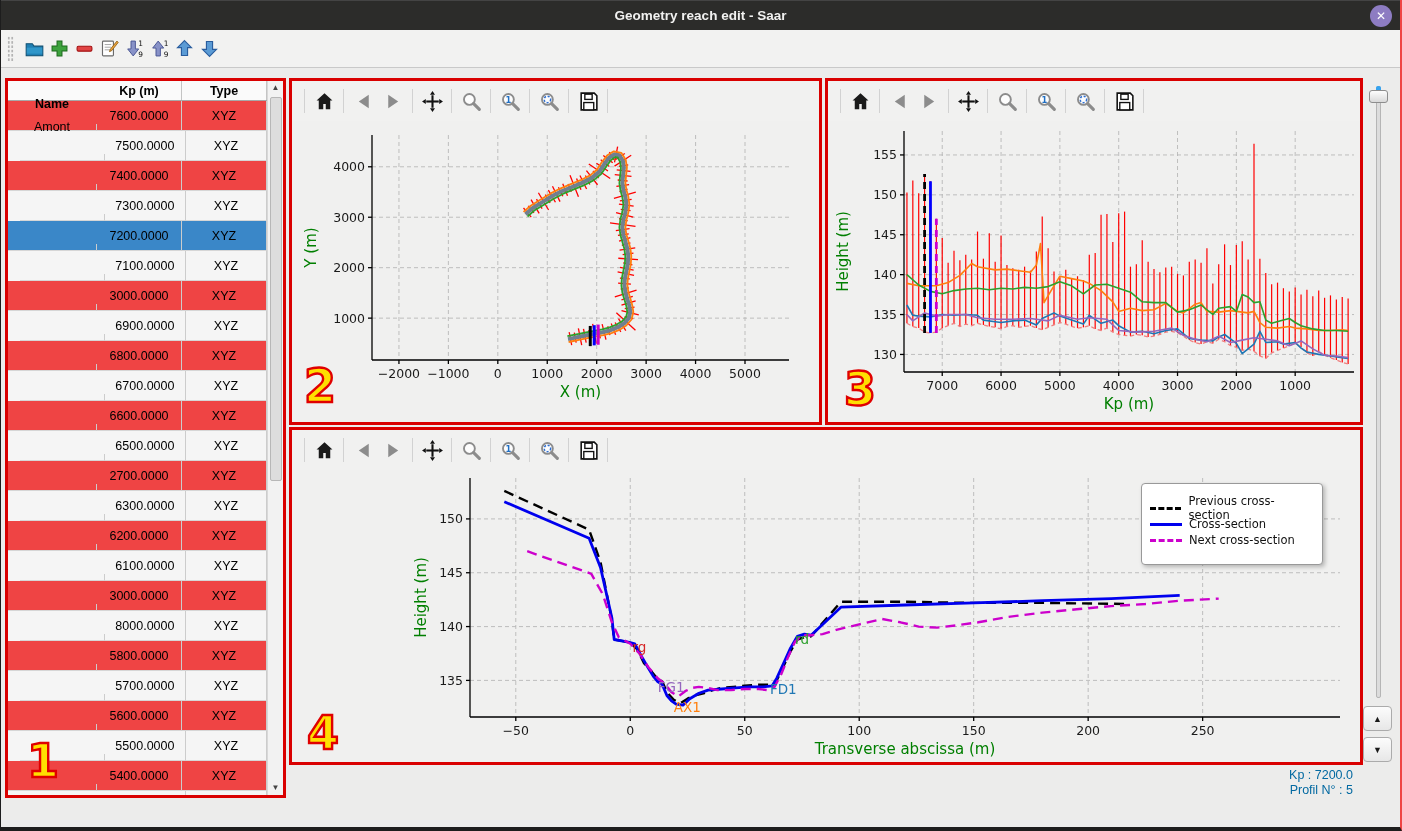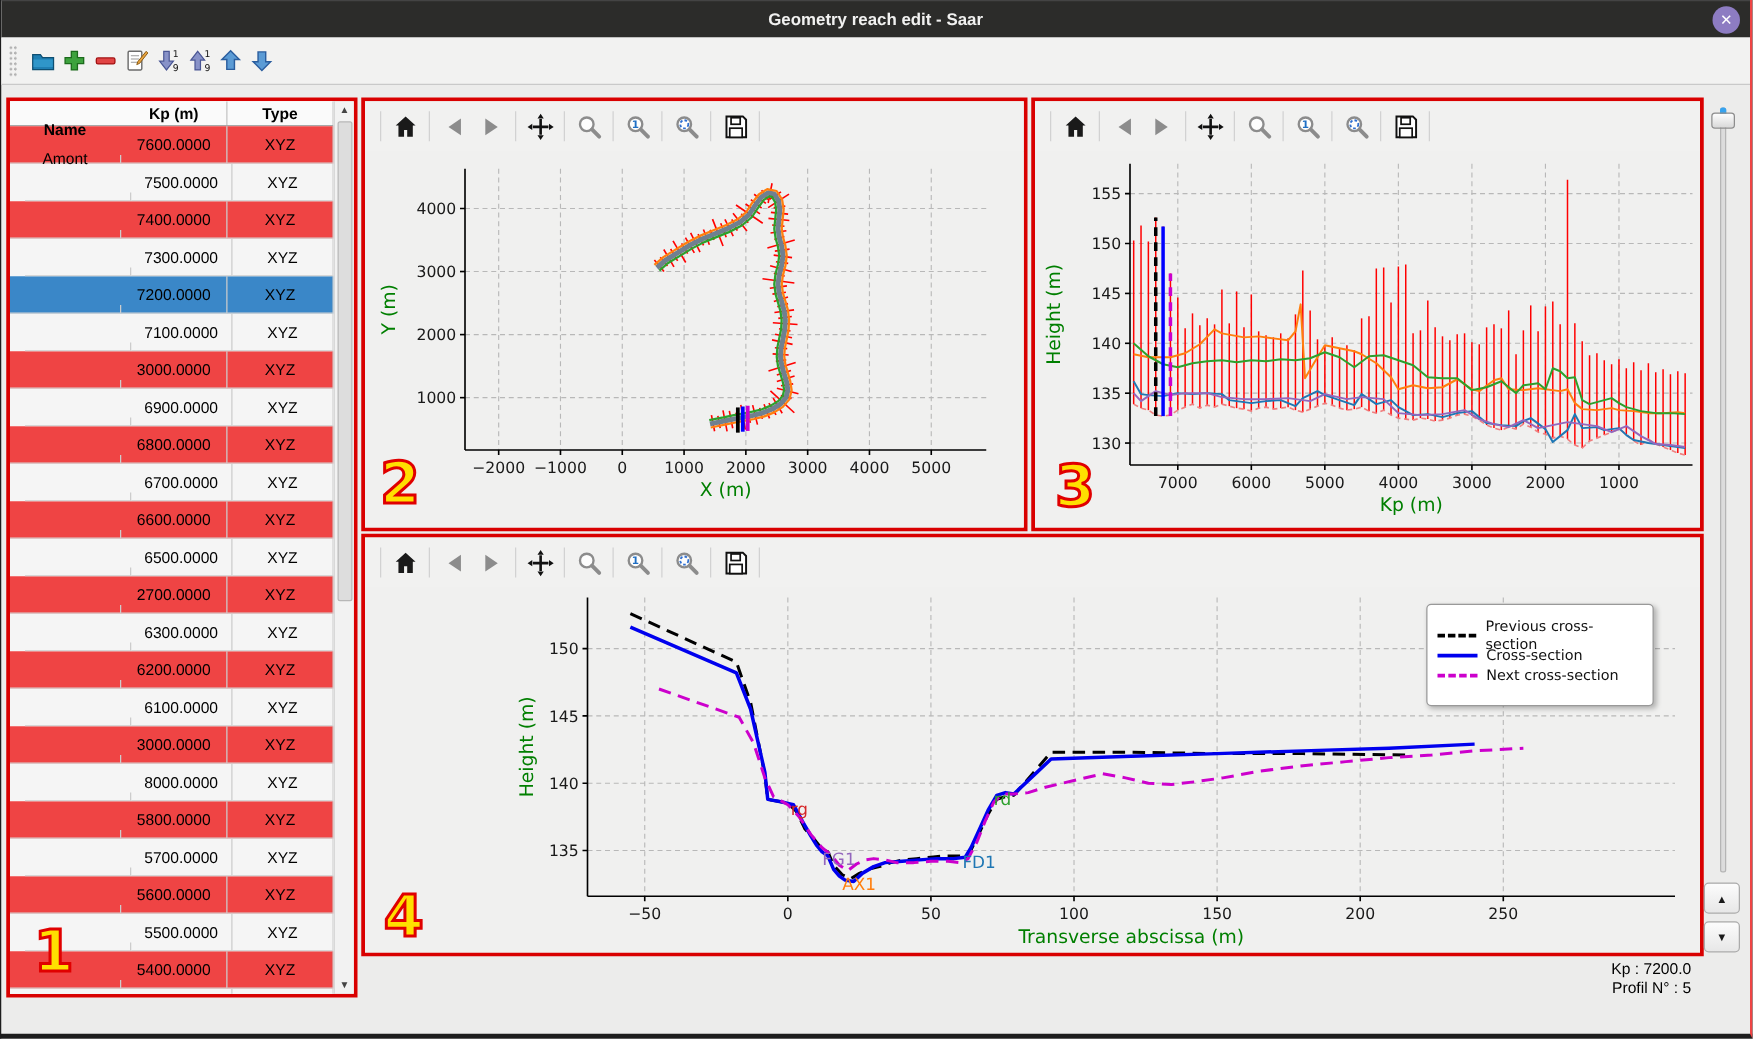--- a/index.html
+++ b/index.html
@@ -54,21 +54,21 @@
   .leg-line{width:32px;margin-right:7px;}
   .leg-label{font-size:11.5px;color:#111;font-family:"DejaVu Sans",sans-serif;}
   
   #vslider-track{position:absolute;left:1375px;top:86px;width:5px;height:612px;background:#dcdcdc;border:1px solid #b5b5b5;border-radius:2px;}
   #vslider-fill{position:absolute;left:1375px;top:86px;width:5px;height:7px;background:#37a3ef;border-radius:2px;}
   #vslider-handle{position:absolute;left:1368px;top:90px;width:19px;height:13px;border:1px solid #8d8d8d;border-radius:3px;
                   background:linear-gradient(#fdfdfd,#d9d9d9);cursor:pointer;}
   .spinbtn{position:absolute;left:1362px;width:29px;height:25px;border:1px solid #ababab;border-radius:4px;
            background:linear-gradient(#fcfcfc,#e7e7e7);font-size:9px;color:#1a1a1a;text-align:center;line-height:24px;cursor:pointer;padding:0;}
   
-  #status{position:absolute;right:47px;top:768px;text-align:right;font-size:12.5px;color:#000000;line-height:15px;}
+  #status{position:absolute;right:47px;top:768px;text-align:right;font-size:12.5px;color:#0369a1;line-height:15px;}
   
   .ov-digit{position:absolute;font-family:"DejaVu Sans",sans-serif;font-size:46px;font-weight:bold;color:#ffdf00;
             -webkit-text-stroke:2.4px #e00000;text-shadow:0 0 1px #e00000;z-index:9;line-height:1;}
 </style>
 </head>
 <body>
 
 <div id="win">
 
   <div id="titlebar">

